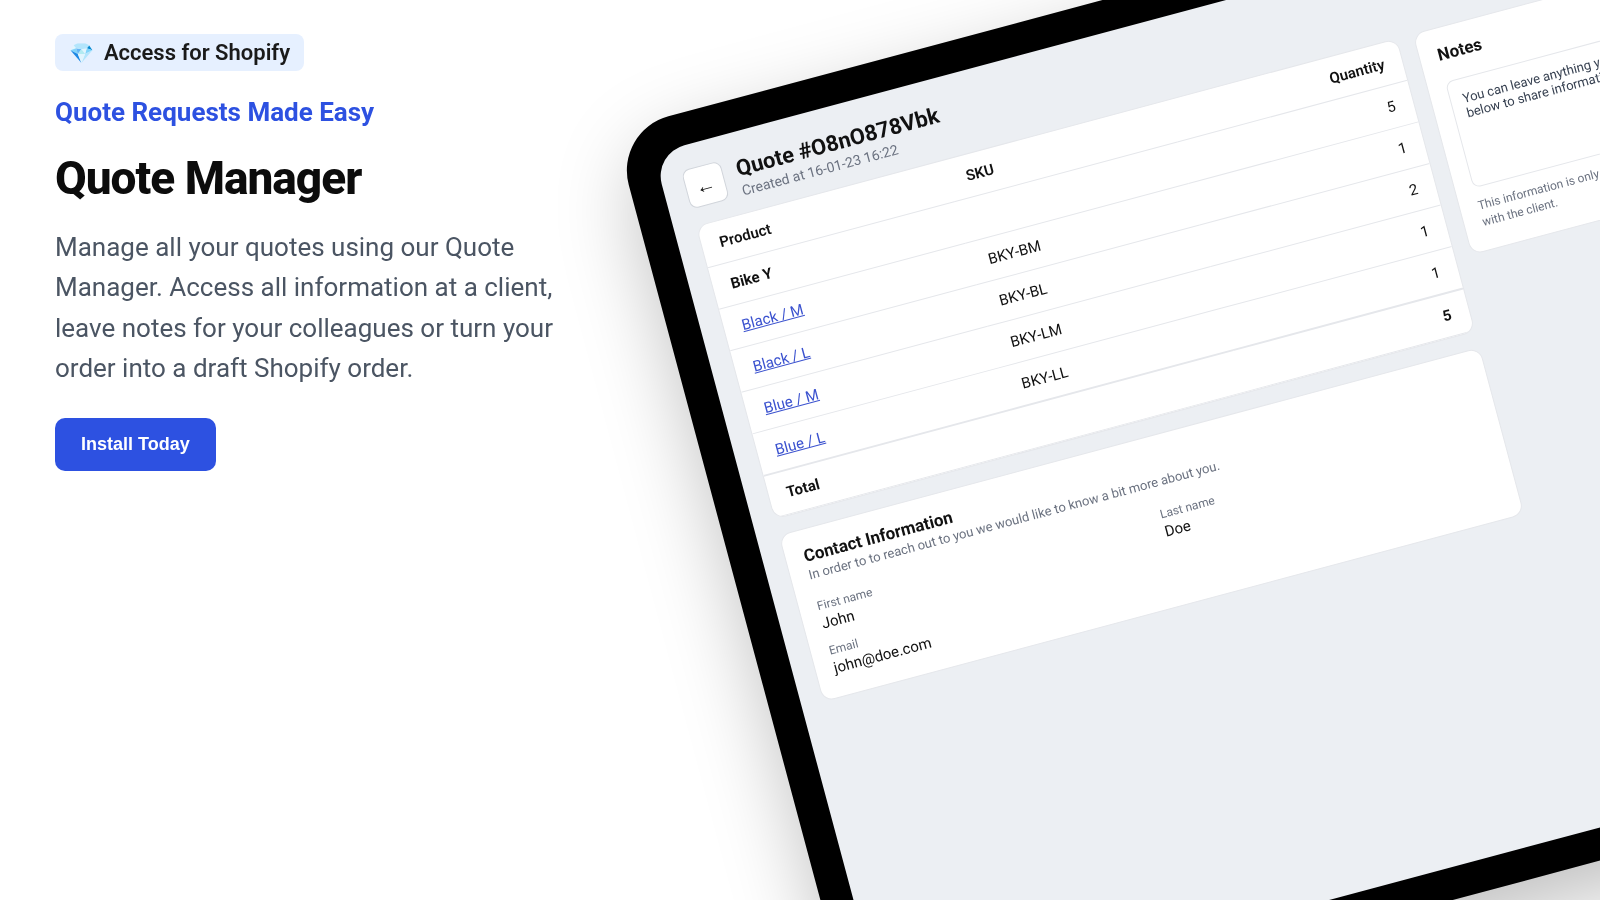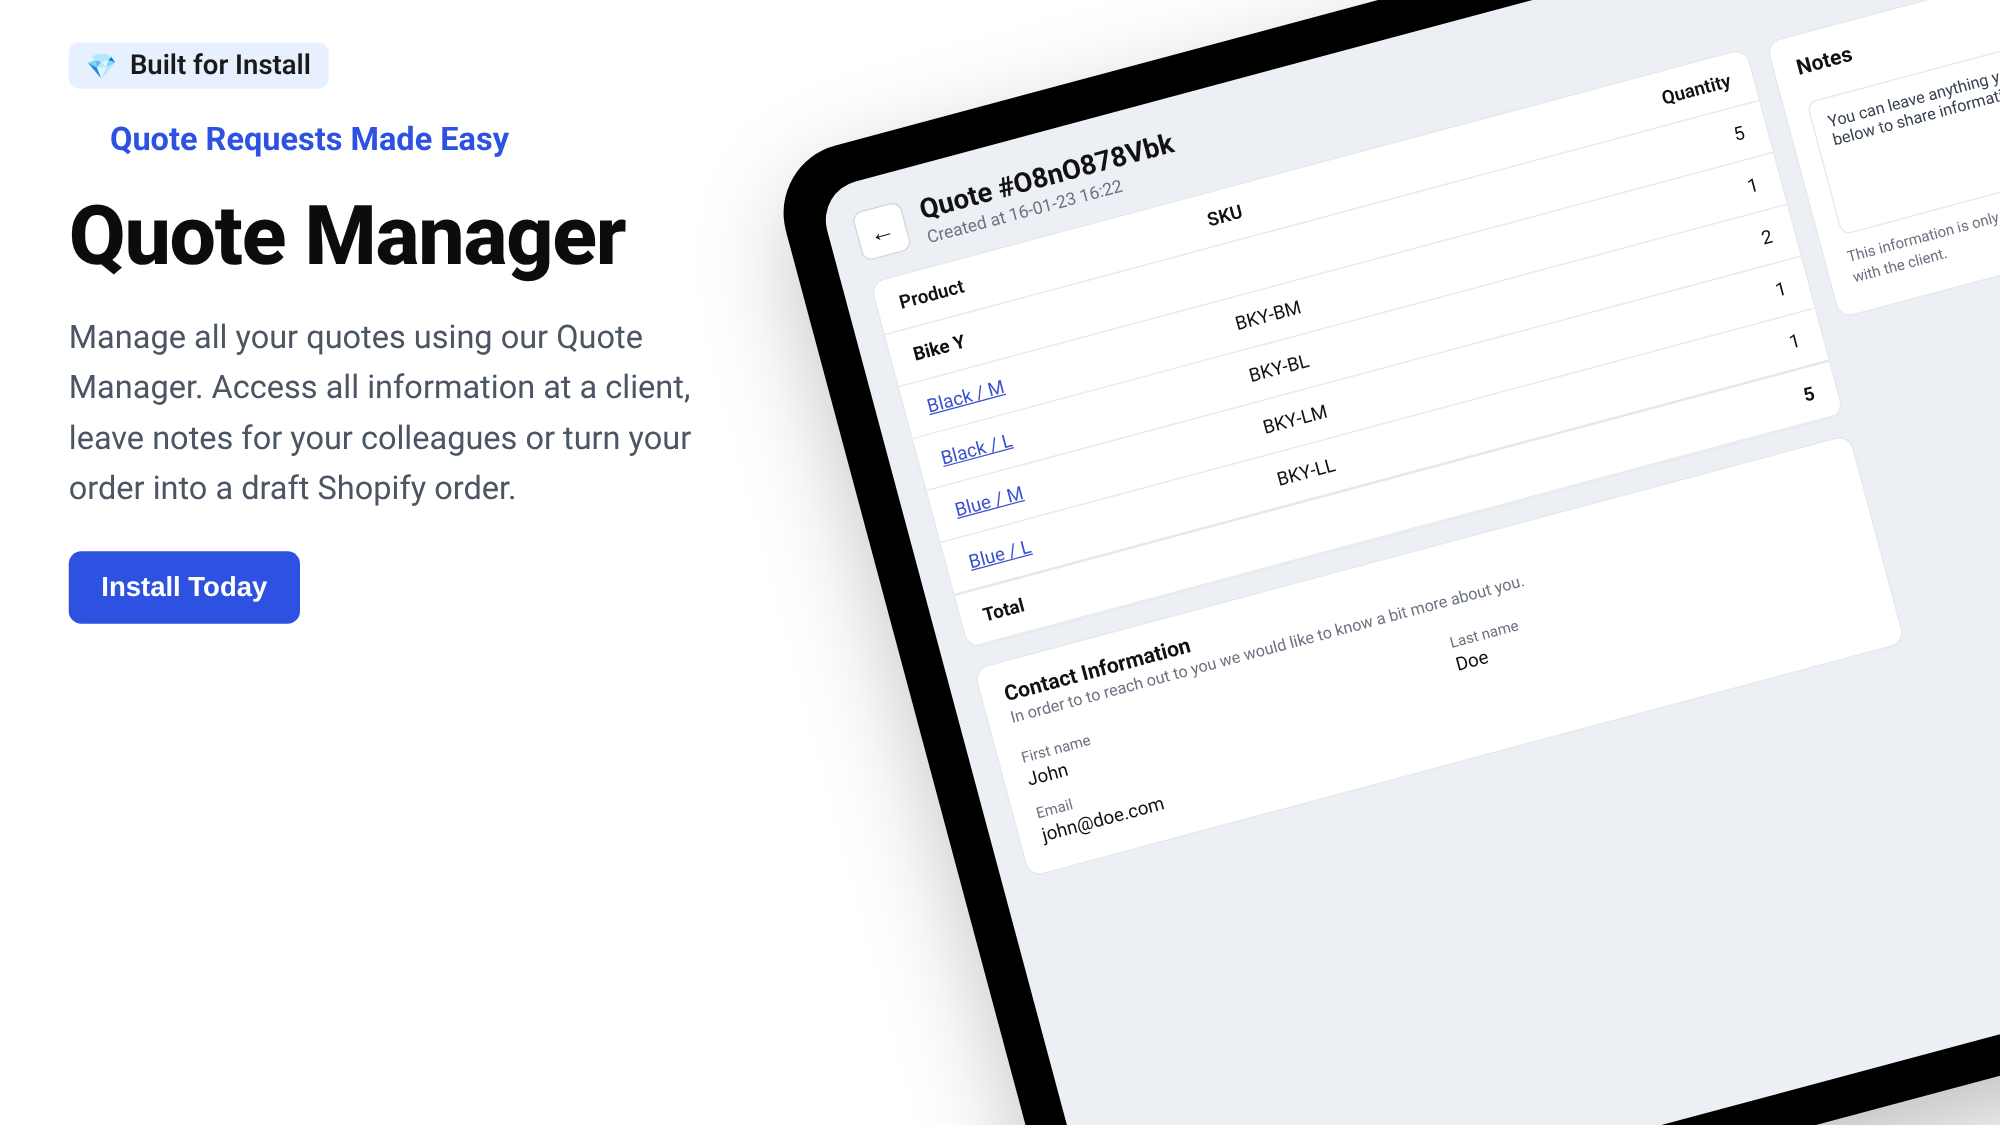--- a/index.html
+++ b/index.html
@@ -42,40 +42,39 @@
     font-weight:600;
     color:#1a1a1a;
     margin-bottom:26px;
   }
   .diamond{color:#4a9cff;font-size:20px;}
   .tagline{
     color:var(--blue);
     font-size:26px;
     font-weight:700;
     margin-bottom:24px;
-    margin-left:33px;
   }
   h1{
-    font-size:66px;
+    font-size:46px;
     font-weight:800;
     margin:0 0 22px 0;
     letter-spacing:-1px;
     color:#0c0c0c;
   }
   .lead{
     color:var(--muted2);
     font-size:26px;
     line-height:1.55;
     margin-bottom:30px;
   }
   .cta{
     display:inline-block;
     background:var(--blue);
     color:#fff;
-    font-size:22px;
+    font-size:18px;
     font-weight:600;
     padding:16px 26px;
     border-radius:10px;
     border:none;
     cursor:pointer;
   }
 
   
   .tablet-wrap{
     position:absolute;
@@ -190,21 +189,21 @@
     margin-top:10px;
     line-height:1.45;
   }
 </style>
 </head>
 <body>
 
 <div class="left">
   <div class="badge">
     <span class="diamond">💎</span>
-    <span>Built for Install</span>
+    <span>Access for Shopify</span>
   </div>
 
   <div class="tagline">Quote Requests Made Easy</div>
 
   <h1>Quote Manager</h1>
 
   <div class="lead">Manage all your quotes using our Quote Manager. Access all information at a client, leave notes for your colleagues or turn your order into a draft Shopify order.</div>
 
   <button class="cta">Install Today</button>
 </div>

